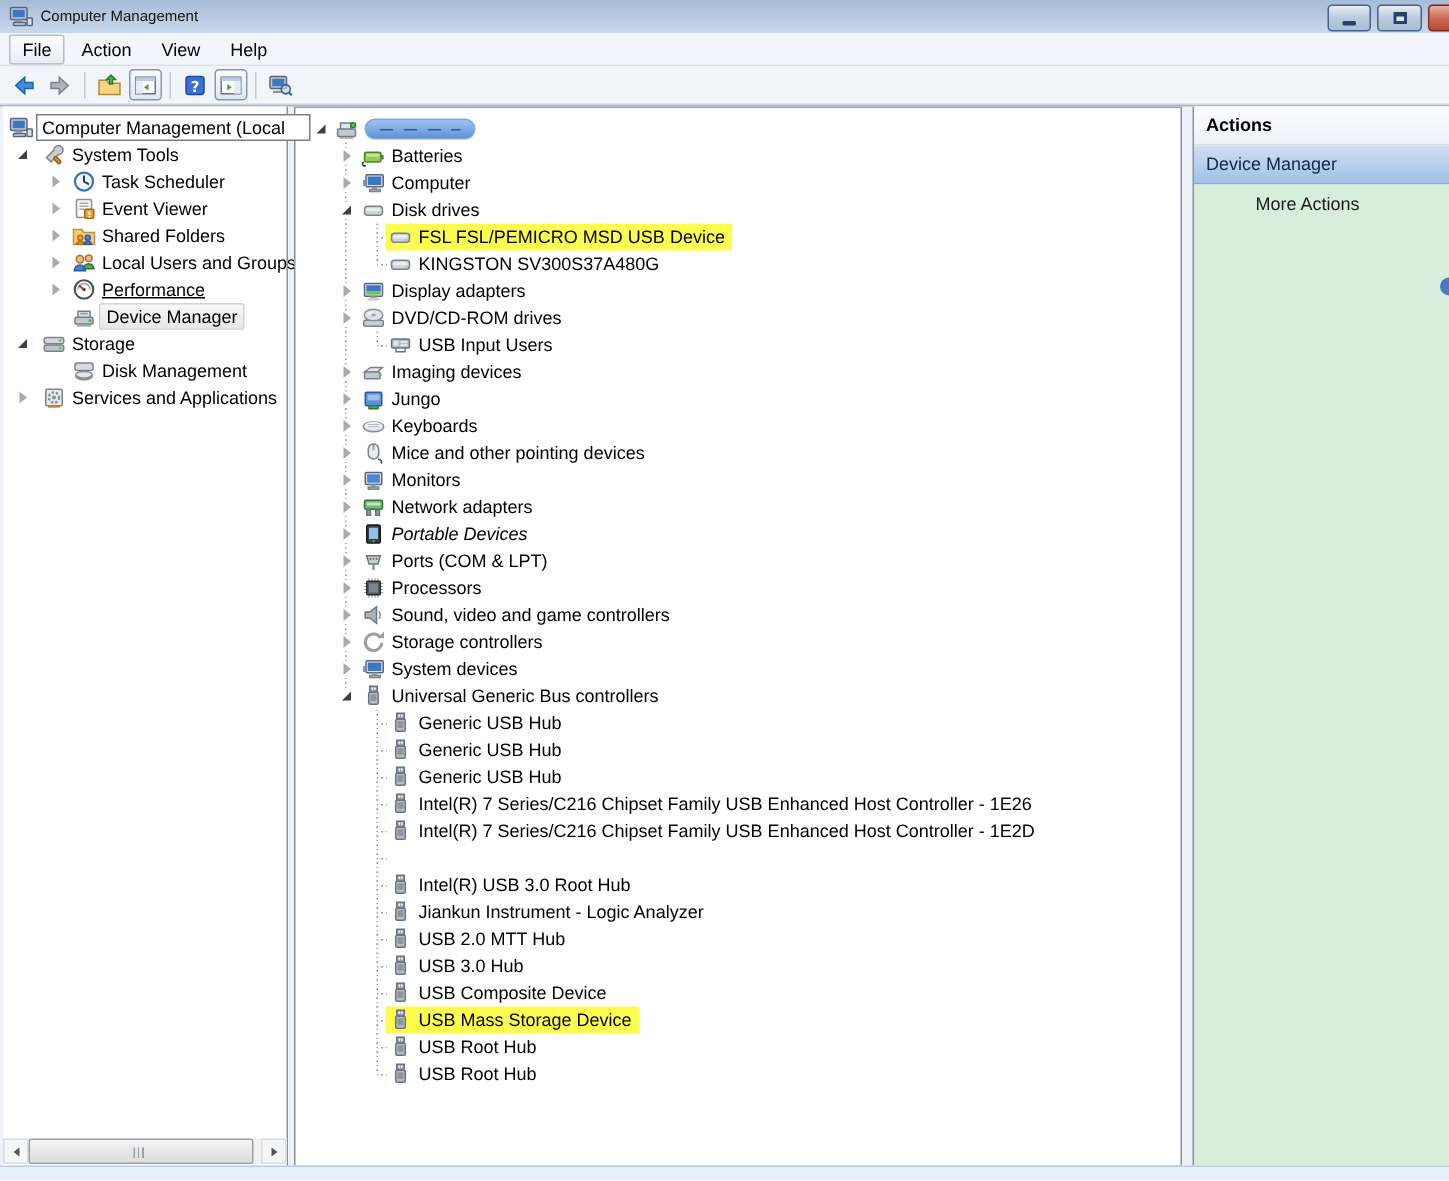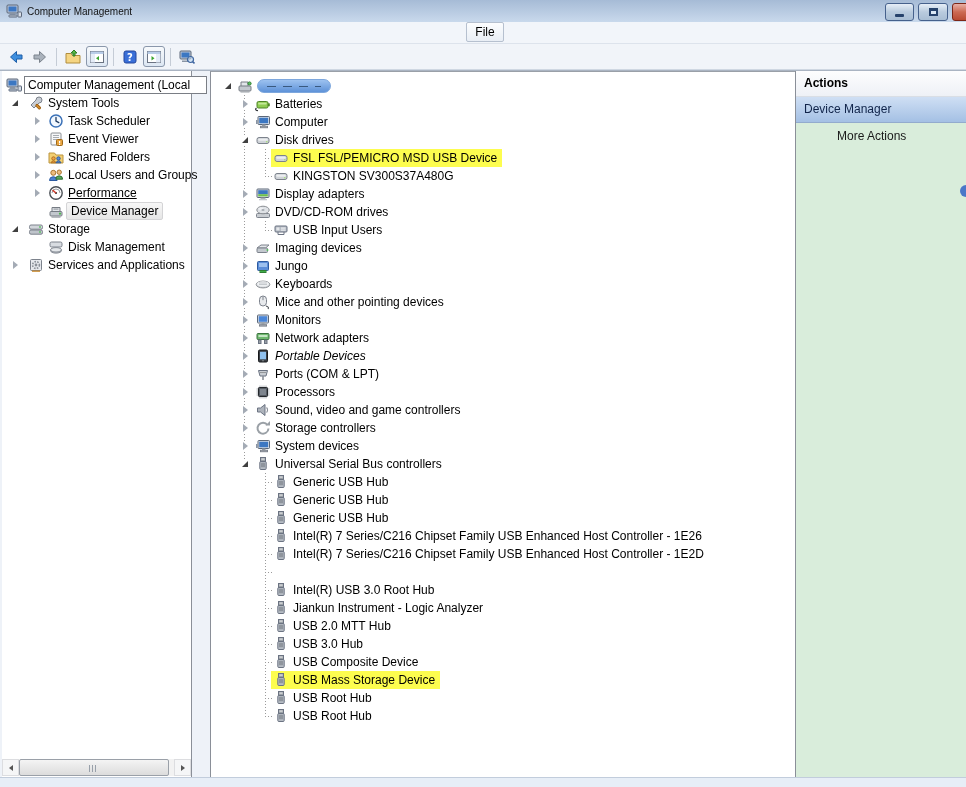--- a/index.html
+++ b/index.html
@@ -17,37 +17,37 @@
   .wbtn{position:absolute;top:0;height:18px;border:1px solid #46618c;border-radius:3px;
     background:linear-gradient(#e6eef7,#b9cbde 50%,#a9bed4);display:flex;align-items:center;justify-content:center;}
   .wbtn.min{right:52px;width:29px;}
   .wbtn.max{right:18px;width:30px;}
   .wbtn.close{right:-16px;width:30px;background:linear-gradient(#e8b0a6,#cc6a54 50%,#b94a33);border-color:#7c2617;}
   .glyph-min{width:9px;height:3px;background:#26426b;border-radius:1px;margin-top:7px;}
   .glyph-max{width:9px;height:8px;border:2px solid #26426b;border-top-width:3px;background:#dce9f5;}
 
   
   .menubar{position:absolute;left:0;top:22px;width:966px;height:22px;background:#f2f5fa;
-    border-bottom:1px solid #dde3ec;display:flex;align-items:center;padding-left:6px;flex-direction:column;}
+    border-bottom:1px solid #dde3ec;display:flex;align-items:center;padding-left:6px;}
   .mitem{padding:2px 8px;margin-right:2px;border:1px solid transparent;border-radius:2px;}
   .mitem.active{border-color:#b6c0cf;background:linear-gradient(#fcfdfe,#e9eef5);}
 
   
   .toolbar{position:absolute;left:0;top:44px;width:966px;height:26px;background:#f1f4f9;
     border-bottom:1px solid #cfd7e2;display:flex;align-items:center;padding-left:4px;}
   .tbtn{width:22px;height:21px;display:flex;align-items:center;justify-content:center;margin:0 1px;}
   .tbtn.framed{border:1px solid #8a97ab;border-radius:3px;background:linear-gradient(#f8fafc,#dde7f3);}
   .tbtn svg{display:block;}
   .tsep{width:1px;height:18px;background:#c5ccd6;margin:0 4px;}
 
   
   .main{position:absolute;left:0;top:70px;width:966px;height:707px;background:#eef2f8;border-top:1px solid #aab4c2;}
   .pane{position:absolute;top:0;height:707px;background:#fff;}
   .pane.left{left:2px;width:190px;border-right:1px solid #8a8f98;}
-  .pane.center{left:196px;width:592px;border:1px solid #8a8f98;border-top-color:#9aa0a8;margin-left:14px;}
+  .pane.center{left:196px;width:592px;border:1px solid #8a8f98;border-top-color:#9aa0a8;}
   .pane.right{left:795px;width:171px;border-left:1px solid #8a8f98;background:#fff;}
 
   .tree{position:relative;padding-top:5px;}
   .trow{position:relative;height:18px;}
   .abox{position:absolute;top:4px;width:10px;height:10px;display:flex;align-items:center;justify-content:center;}
   .abox.mask{background:#fff;}
   .ar-exp{width:0;height:0;border-left:6px solid transparent;border-bottom:6px solid #404040;}
   .ar-col{width:0;height:0;border-top:4px solid transparent;border-bottom:4px solid transparent;border-left:5px solid #a4abb5;}
   .cwrap{position:absolute;top:0;height:18px;display:flex;align-items:center;padding:0 5px 0 2px;}
   .cwrap.hl{background:#fdfd4f;}
@@ -727,21 +727,21 @@
             <span class="cwrap" style="left: 42px;">
               <span class="ticon">
                 <svg width="16" height="16" viewBox="0 0 16 16">
                   <rect x="5.5" y="1.5" width="5" height="4" fill="#9aa0a6" stroke="#6b7382"></rect>
                   <rect x="6.6" y="2.4" width="1" height="1.4" fill="#fff"></rect>
                   <rect x="8.4" y="2.4" width="1" height="1.4" fill="#fff"></rect>
                   <rect x="4.8" y="5.5" width="6.4" height="8" rx="1" fill="#b6bcc4" stroke="#6b7382"></rect>
                   <rect x="6" y="6.8" width="4" height="4.5" rx="0.6" fill="#8f959d"></rect>
                 </svg>
               </span>
-              <span class="lbl">Universal Serial Bus controllers</span>
+              <span class="lbl">Universal Generic Bus controllers</span>
             </span>
           </div>
           <div class="trow">
             <div class="vl" style="left: 54px; top: 0px; height: 18px;"></div>
             <div class="hl2" style="left: 54px; top: 9px; width: 8px;"></div>
             <span class="cwrap" style="left: 60px;">
               <span class="ticon">
                 <svg width="16" height="16" viewBox="0 0 16 16">
                   <rect x="5.5" y="1.5" width="5" height="4" fill="#9aa0a6" stroke="#6b7382"></rect>
                   <rect x="6.6" y="2.4" width="1" height="1.4" fill="#fff"></rect>

